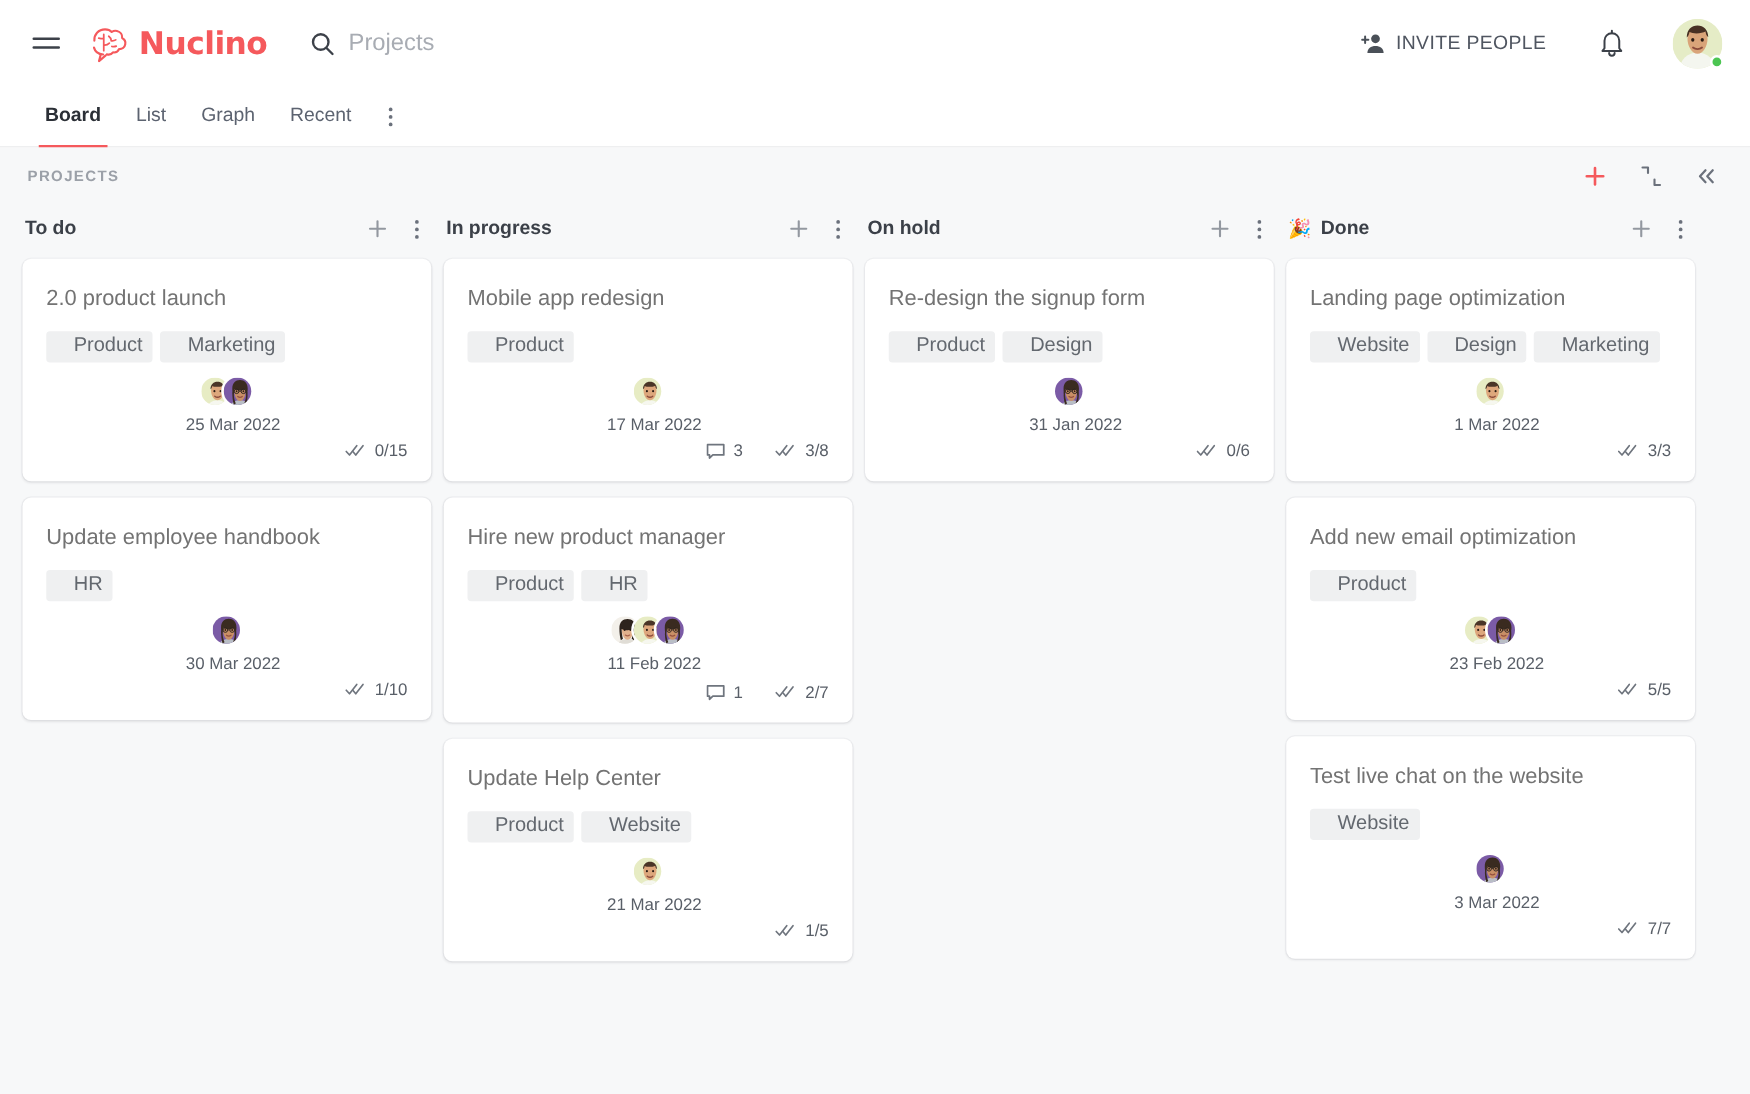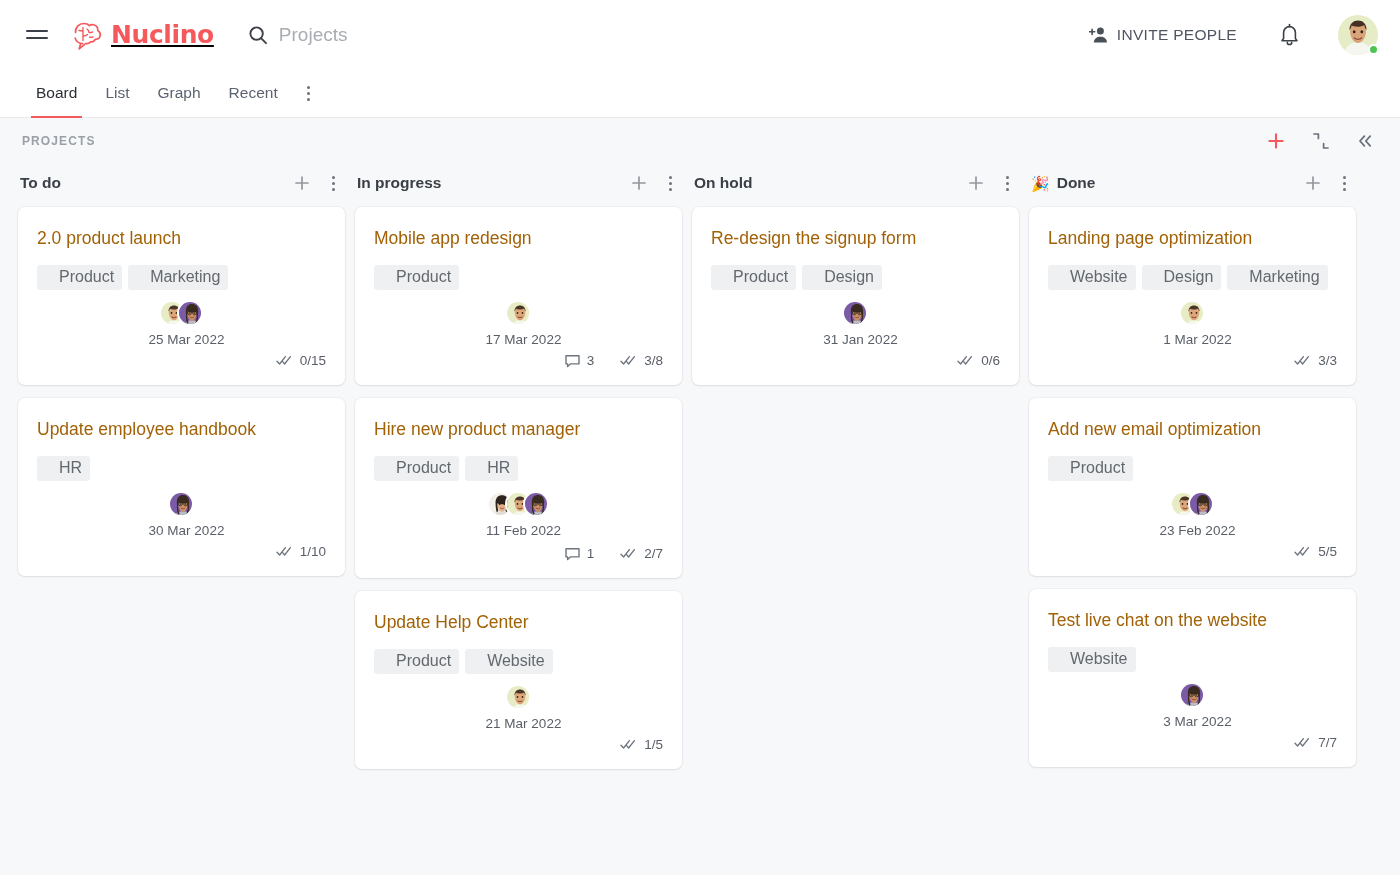--- a/index.html
+++ b/index.html
@@ -22,21 +22,21 @@
   }
   .hamburger {
     width: 24px; height: 24px;
     display: flex; flex-direction: column; justify-content: center;
     gap: 5px;
     cursor: pointer;
     margin-right: 20px;
   }
   .hamburger span { display: block; height: 2px; width: 22px; background: #3c4149; border-radius: 1px; }
 
-  .logo-wrap { display: flex; align-items: center; gap: 7px; cursor: pointer; text-decoration: underline; }
+  .logo-wrap { display: flex; align-items: center; gap: 7px; cursor: pointer; }
   .logo-mark { width: 34px; height: 30px; display: block; }
   .logo-text {
     font-size: 25px; font-weight: bold; color: #f5595c;
     letter-spacing: -0.4px;
     font-family: "DejaVu Sans", sans-serif;
   }
 
   .search-wrap {
     display: flex; align-items: center; gap: 11px;
     margin-left: 34px;
@@ -76,21 +76,21 @@
     border-bottom: 1px solid #e9eaec;
   }
   .tab {
     display: flex; align-items: center;
     padding: 0 14px;
     font-size: 15.5px; color: #5c6370;
     cursor: pointer; position: relative;
     background: none; border: none;
     font-family: "Liberation Sans", sans-serif;
   }
-  .tab.active { color: #2b2f36; font-weight: normal; justify-content: flex-end; }
+  .tab.active { color: #2b2f36; font-weight: bold; justify-content: flex-end; }
   .tab.active::after {
     content: ""; position: absolute; left: 9px; right: 9px; bottom: -1px;
     height: 2px; background: #f5595c;
   }
   .tab-more {
     display: flex; align-items: center; justify-content: center;
     width: 34px; cursor: pointer; background: none; border: none;
   }
   .vdots { display: flex; flex-direction: column; gap: 3px; align-items: center; }
   .vdots i { width: 3px; height: 3px; border-radius: 50%; background: #6b717c; display: block; }
@@ -134,21 +134,21 @@
 
   .cards { display: flex; flex-direction: column; gap: 13px; padding-top: 4px; }
   .card {
     background: #ffffff;
     border-radius: 7px;
     padding: 20px 19px 17px 19px;
     box-shadow: 0 1px 2px rgba(30,35,45,0.09), 0 0 0 1px rgba(30,35,45,0.035);
     cursor: pointer;
   }
   .card-title {
-    font-size: 17.5px; color: #a16207; line-height: 1.3;
+    font-size: 17.5px; color: #737373; line-height: 1.3;
     margin-bottom: 15px; font-weight: normal;
   }
   .tags { display: flex; flex-wrap: wrap; gap: 6px; margin-bottom: 10px; }
   .tag {
     background: #eff0f1; color: #63686f;
     font-size: 16px; padding: 3px 8px 4px 22px; border-radius: 3px;
     line-height: 1.15;
   }
   .card-foot {
     display: flex; align-items: center; flex-wrap: wrap;

